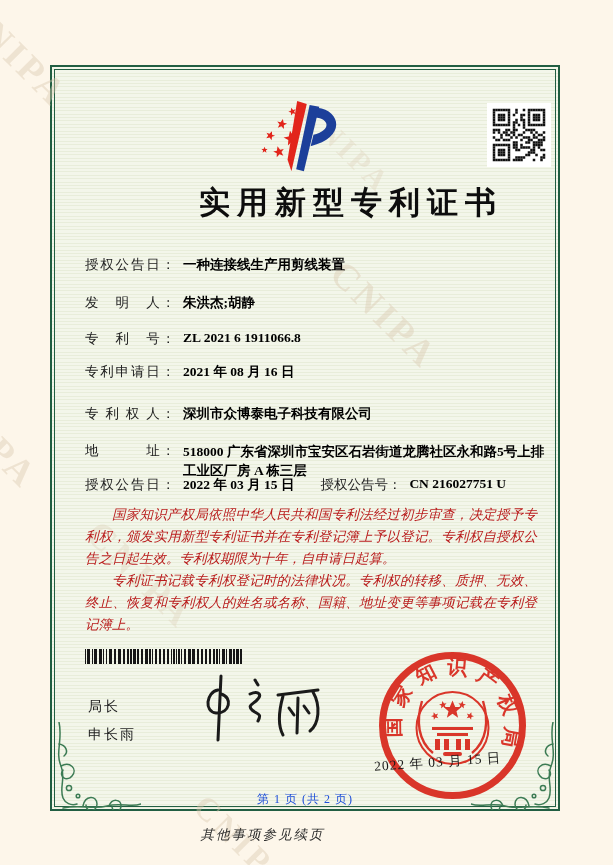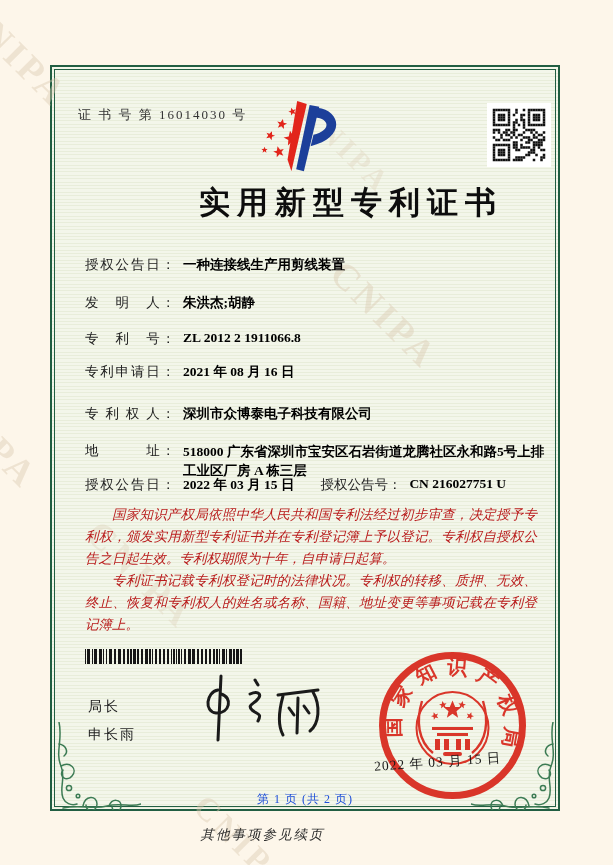--- a/index.html
+++ b/index.html
@@ -100,21 +100,20 @@
       <path d="M30,84 c2,-11 14,-11 14,-2 c0,8 -11,9 -11,1"></path>
       <path d="M6,22 c7,1 10,8 5,12"></path>
       <path d="M56,84 c3,-8 12,-7 12,0 c0,6 -8,7 -9,1"></path>
       <circle cx="16" cy="66" r="2.6"></circle>
       <circle cx="25" cy="74" r="1.8"></circle>
     </g>
   </svg>
 
   <div class="content">
 
-    <div class="cert-no">证 书 号 第 16014030 号</div>
 
     <svg class="logo" width="96" height="82" viewBox="0 0 100 85">
       <defs>
         <path id="star" d="M0,-10 L2.9,-3.1 L9.5,-3.1 L4.2,1.2 L5.9,8.1 L0,4 L-5.9,8.1 L-4.2,1.2 L-9.5,-3.1 L-2.9,-3.1 Z"></path>
       </defs>
       <polygon points="46,3 56,6 40,76 36,64" fill="#e2251b"></polygon>
       <polygon points="59,7 69,9 53,76 45,74" fill="#1c3f9a"></polygon>
       <path d="M67,10 C92,13 97,41 60,50 L63,38 C81,34 81,21 64,20 Z" fill="#1c3f9a"></path>
       <use href="#star" transform="translate(41,14) scale(0.42) rotate(-18)" fill="#e2251b"></use>
       <use href="#star" transform="translate(30,27) scale(0.55) rotate(12)" fill="#e2251b"></use>
@@ -348,21 +347,21 @@
 
     <div class="title">实用新型专利证书</div>
 
     <div class="row" style="top:256px">
       <span class="lbl">授权公告日：</span><span class="val">一种连接线生产用剪线装置</span>
     </div>
     <div class="row" style="top:294px">
       <span class="lbl">发　明　人：</span><span class="val">朱洪杰;胡静</span>
     </div>
     <div class="row" style="top:330px">
-      <span class="lbl">专　利　号：</span><span class="val">ZL 2012 2 1911066.8</span>
+      <span class="lbl">专　利　号：</span><span class="val">ZL 2021 6 1911066.8</span>
     </div>
     <div class="row" style="top:363px">
       <span class="lbl">专利申请日：</span><span class="val">2021 年 08 月 16 日</span>
     </div>
     <div class="row" style="top:405px">
       <span class="lbl">专 利 权 人：</span><span class="val">深圳市众博泰电子科技有限公司</span>
     </div>
     <div class="row" style="top:442px">
       <span class="lbl">地　　　址：</span><span class="val val-wrap">518000 广东省深圳市宝安区石岩街道龙腾社区永和路5号上排工业区厂房 A 栋三层</span>
     </div>

